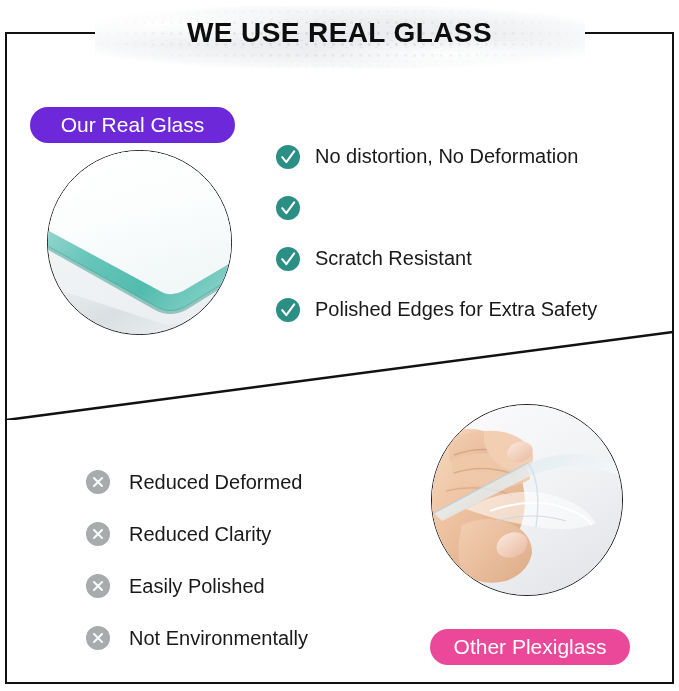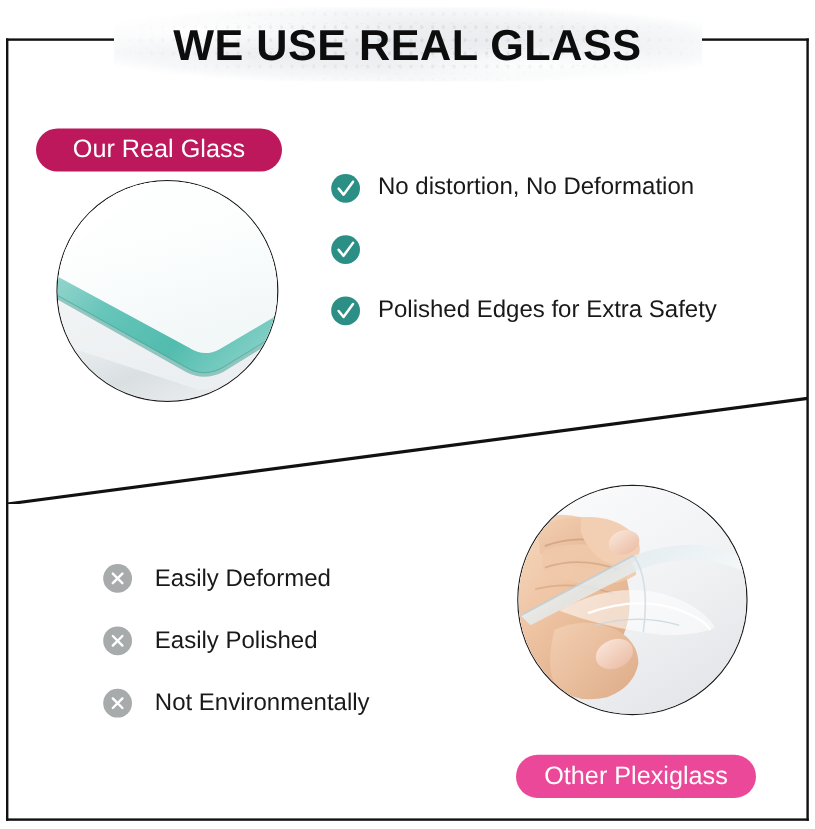--- a/index.html
+++ b/index.html
@@ -54,21 +54,21 @@
     background-position: 0 0, 4px 3px;
     -webkit-mask-image: radial-gradient(ellipse 56% 58% at 50% 50%, #000 20%, rgba(0,0,0,0) 95%);
             mask-image: radial-gradient(ellipse 56% 58% at 50% 50%, #000 20%, rgba(0,0,0,0) 95%);
   }
   #main-title {
     position: absolute;
     left: 0;
     top: 17px;
     width: 679px;
     text-align: center;
-    font-size: 36px;
+    font-size: 28px;
     font-weight: bold;
     color: #0d0d0d;
     letter-spacing: .4px;
     white-space: nowrap;
   }
 
   
   #divider {
     position: absolute;
     left: 6px;
@@ -87,21 +87,21 @@
     color: #ffffff;
     font-size: 21px;
     border-radius: 999px;
     white-space: nowrap;
   }
   #badge-real-glass {
     left: 30px;
     top: 107px;
     width: 205px;
     height: 36px;
-    background: #be185d;
+    background: #6d28d9;
   }
   #badge-plexiglass {
     left: 430px;
     top: 629px;
     width: 200px;
     height: 36px;
     background: #ec4899;
   }
 
   
@@ -241,32 +241,48 @@
           <path d="M6.2 12.2 L10.3 17.2 L18.2 6.4" fill="none" stroke="#ffffff" stroke-width="2.1" stroke-linecap="round" stroke-linejoin="round"></path>
         </svg>
       </span>
     </div>
     <div class="feature-row">
       <span class="bullet-icon bullet-check">
         <svg width="24" height="24" viewBox="0 0 24 24">
           <path d="M6.2 12.2 L10.3 17.2 L18.2 6.4" fill="none" stroke="#ffffff" stroke-width="2.1" stroke-linecap="round" stroke-linejoin="round"></path>
         </svg>
       </span>
+      <span class="feature-text">Scratch Resistant</span>
+    </div>
+    <div class="feature-row">
+      <span class="bullet-icon bullet-check">
+        <svg width="24" height="24" viewBox="0 0 24 24">
+          <path d="M6.2 12.2 L10.3 17.2 L18.2 6.4" fill="none" stroke="#ffffff" stroke-width="2.1" stroke-linecap="round" stroke-linejoin="round"></path>
+        </svg>
+      </span>
       <span class="feature-text">Polished Edges for Extra Safety</span>
     </div>
   </div>
 
   <div class="feature-list" id="list-cons">
     <div class="feature-row">
       <span class="bullet-icon bullet-x">
         <svg width="24" height="24" viewBox="0 0 24 24">
           <path d="M8 8 L16 16 M16 8 L8 16" fill="none" stroke="#ffffff" stroke-width="2" stroke-linecap="round"></path>
         </svg>
       </span>
-      <span class="feature-text">Easily Deformed</span>
+      <span class="feature-text">Reduced Deformed</span>
+    </div>
+    <div class="feature-row">
+      <span class="bullet-icon bullet-x">
+        <svg width="24" height="24" viewBox="0 0 24 24">
+          <path d="M8 8 L16 16 M16 8 L8 16" fill="none" stroke="#ffffff" stroke-width="2" stroke-linecap="round"></path>
+        </svg>
+      </span>
+      <span class="feature-text">Reduced Clarity</span>
     </div>
     <div class="feature-row">
       <span class="bullet-icon bullet-x">
         <svg width="24" height="24" viewBox="0 0 24 24">
           <path d="M8 8 L16 16 M16 8 L8 16" fill="none" stroke="#ffffff" stroke-width="2" stroke-linecap="round"></path>
         </svg>
       </span>
       <span class="feature-text">Easily Polished</span>
     </div>
     <div class="feature-row">

